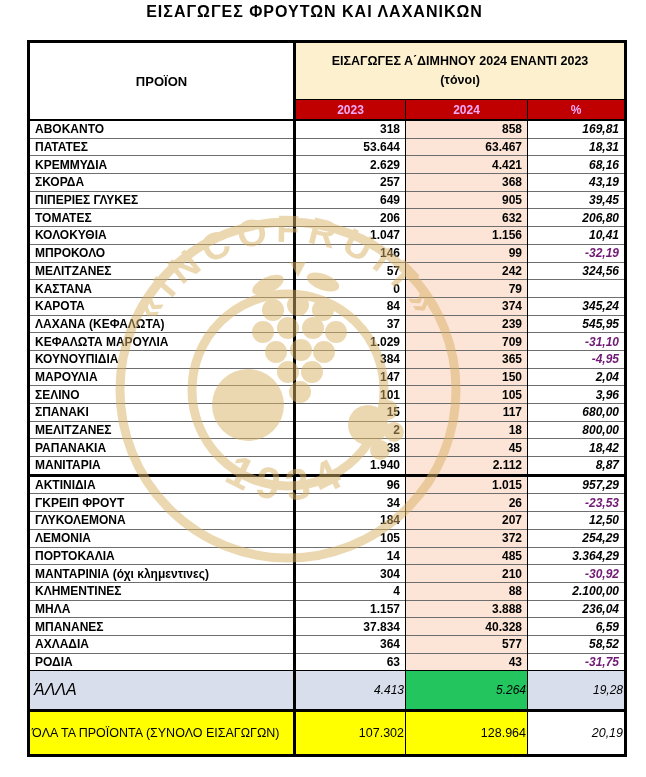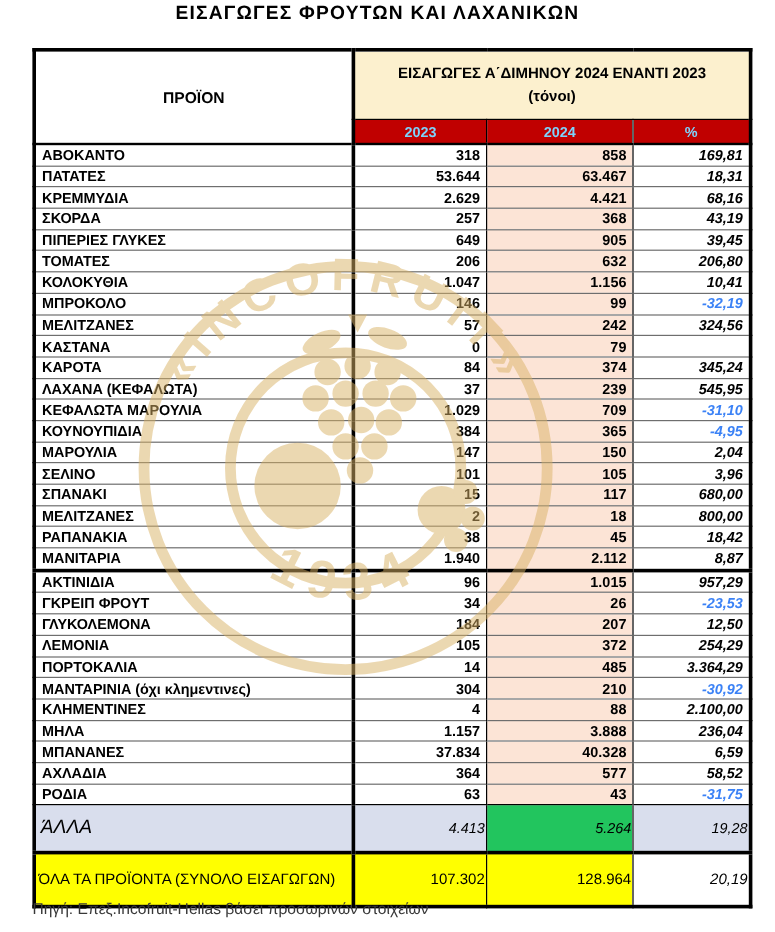--- a/index.html
+++ b/index.html
@@ -23,33 +23,33 @@
 
   .prod-hdr {
     background:#fff; font-weight:bold; font-size:13px; text-align:center;
     border-right:3px solid #000; border-bottom:2px solid #000;
   }
   .period-hdr {
     background:#FCF0CE; font-weight:bold; font-size:12.5px; text-align:center;
     height:54px; line-height:1.55; border-bottom:1px solid #000;
   }
   tr.hdr-cols th {
-    background:#C00000; color:#7dd3fc; font-weight:bold; font-size:12px;
+    background:#C00000; color:#f0abfc; font-weight:bold; font-size:12px;
     height:17px; text-align:center; border:1px solid #000; border-bottom:2px solid #000;
   }
   tr.hdr-cols th:first-child { border-left:3px solid #000; }
 
   tbody.rows td { height:16.7px; font-size:12px; font-weight:bold; padding:0 5px;
     border-top:1px solid #6e6e6e; }
   tbody.rows tr:first-child td { border-top:none; }
   td.c-prod { text-align:left; font-size:11.5px; padding:0 3px; border-right:3px solid #000; }
   td.c-2023 { text-align:right; border-right:1px solid #000; }
   td.c-2024 { text-align:right; background:#FCE4D6; border-right:1px solid #000; }
   td.c-pct  { text-align:right; font-style:italic; }
-  td.neg { color:#3b82f6; }
+  td.neg { color:#701a75; }
   tr.section-start td { border-top:3px solid #000; }
 
   tr.other-row td { height:36px; background:#D9DEED; font-weight:normal; font-style:italic;
     font-size:12px; border-top:1px solid #000; }
   tr.other-row td.c-2024 { background:#22c55e; }
   tr.other-row td.c-prod { font-size:16px; padding:0 4px; }
 
   tr.total-row td { height:40px; background:#FFFF00; font-weight:normal; font-size:12.5px;
     border-top:3px solid #000; }
   tr.total-row td.c-2024 { background:#FFFF00; }
@@ -365,15 +365,14 @@
         <circle cx="204" cy="162" r="11"></circle>
       <circle cx="192" cy="182" r="11"></circle>
       <circle cx="140" cy="195" r="36"></circle>
       <circle cx="260" cy="215" r="20"></circle>
       <circle cx="280" cy="200" r="10"></circle>
         <circle cx="286" cy="222" r="10"></circle>
         <circle cx="272" cy="240" r="10"></circle>
     </g>
   </svg>
 
-  <div class="source-note">Πηγή: Επεξ.Incofruit-Hellas βάσει προσωρινών στοιχείων</div>
 
 </div>
 
 </body></html>

